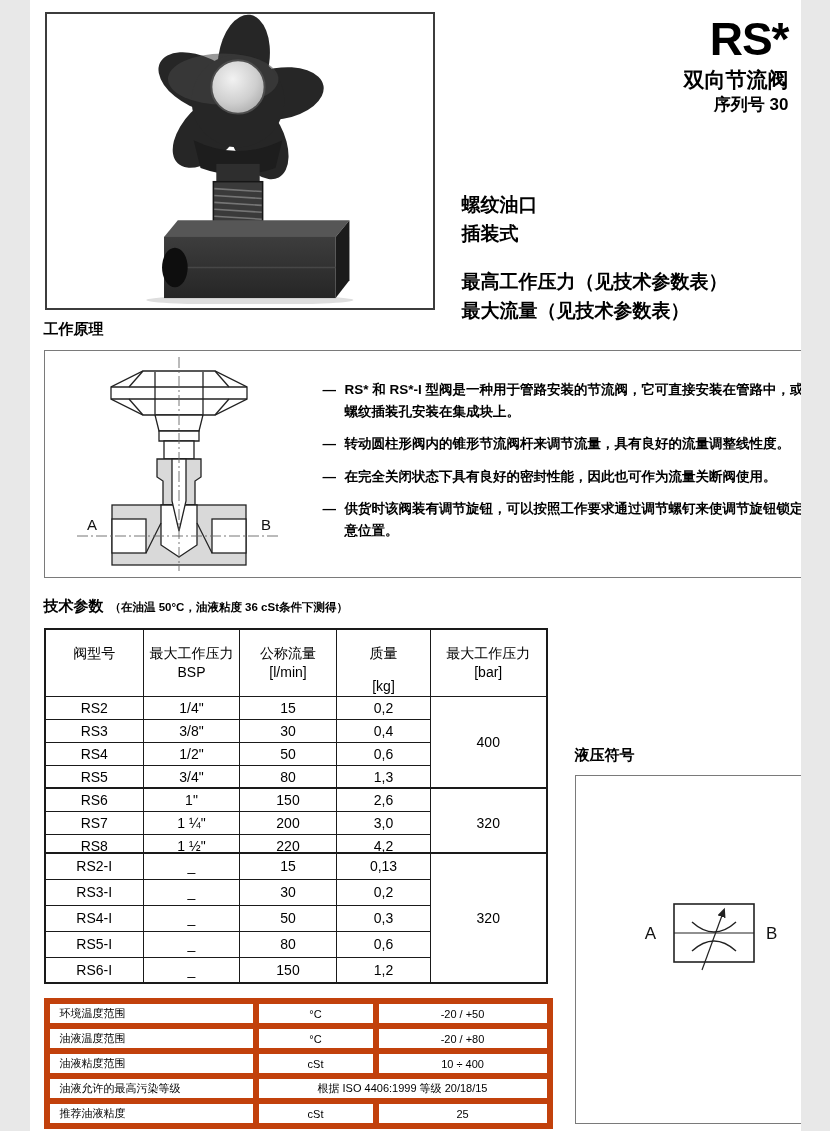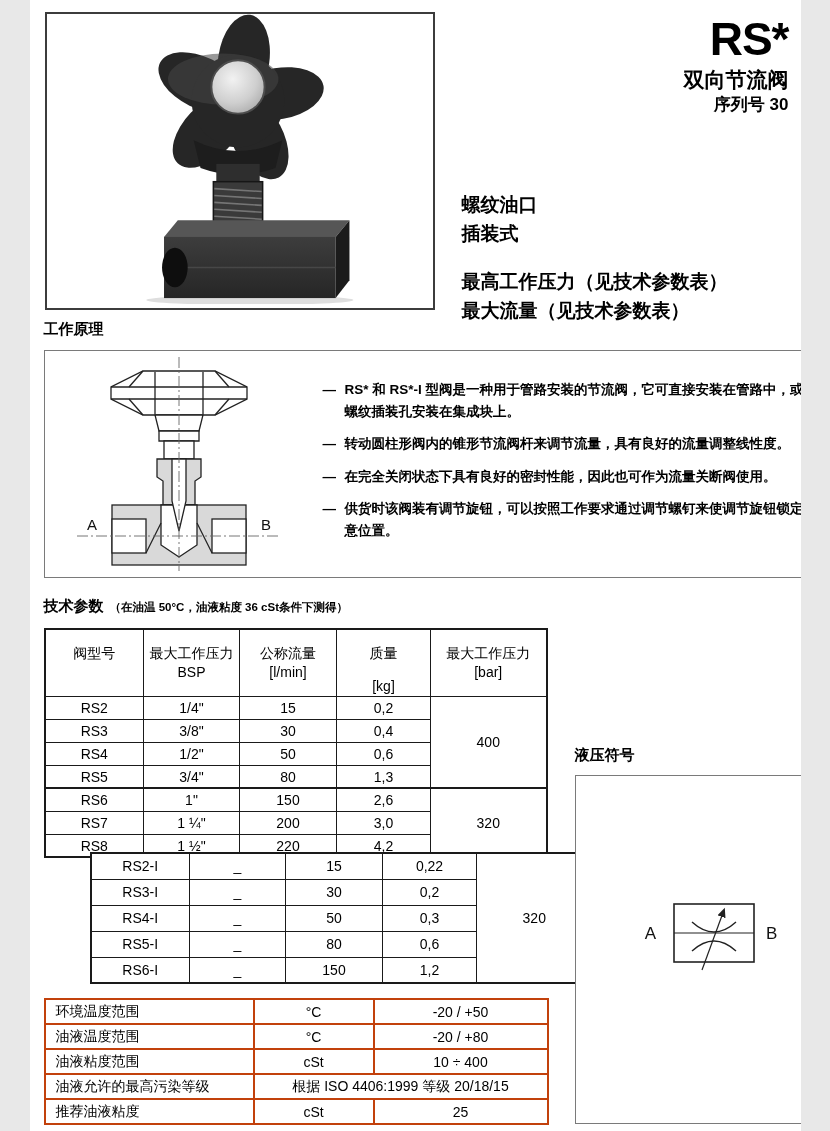--- a/index.html
+++ b/index.html
@@ -34,24 +34,24 @@
   .tp-note{font-size:11.5px;font-weight:bold;margin-left:6px;}
   table{border-collapse:collapse;table-layout:fixed;background:#fff;}
   .spec{border:2px solid #1a1a1a;}
   .spec th,.spec td{border:1px solid #1a1a1a;text-align:center;font-size:14px;font-weight:normal;padding:0;vertical-align:middle;}
   .spec thead th{vertical-align:top;padding-top:14px;line-height:1.35;}
   .hdr-kg{display:block;margin-top:14px;}
   .t-main{left:14px;top:628px;}
   .t-main thead tr{height:56px;}
   .t-main tbody tr{height:23px;}
   .t-main tr.grp-split td{border-top:2px solid #1a1a1a;}
-  .t-ins{left:14px;top:852px;margin-left:46px;}
+  .t-ins{left:14px;top:852px;}
   .t-ins tbody tr{height:26px;}
   .t-cond{left:14px;top:998px;border:2px solid #1a1a1a;}
-  .t-cond td{border:2px solid #c2410c;font-size:14px;text-align:center;padding:0;margin-left:35px;}
+  .t-cond td{border:6px solid #c2410c;font-size:11px;text-align:center;padding:0;margin-left:35px;}
   .t-cond tr{height:25px;}
   .t-cond td.lbl{text-align:left;padding-left:10px;}
 
   
   .hs-title{left:545px;top:746px;}
   .hs-box{left:545px;top:775px;width:277px;height:347px;border:1px solid #7a7a7a;background:#fff;}
   .hs-svg{position:absolute;left:28px;top:108px;}
 </style>
 </head>
 <body>
@@ -239,21 +239,21 @@
         <col style="width:96px">
         <col style="width:97px">
         <col style="width:94px">
         <col style="width:116px">
       </colgroup>
     <tbody>
       <tr>
         <td>RS2-I</td>
           <td>_</td>
           <td>15</td>
-          <td>0,22</td>
+          <td>0,13</td>
         <td rowspan="5">320</td>
       </tr>
       <tr>
           <td>RS3-I</td>
           <td>_</td>
           <td>30</td>
           <td>0,2</td>
         </tr>
       <tr>
           <td>RS4-I</td>

